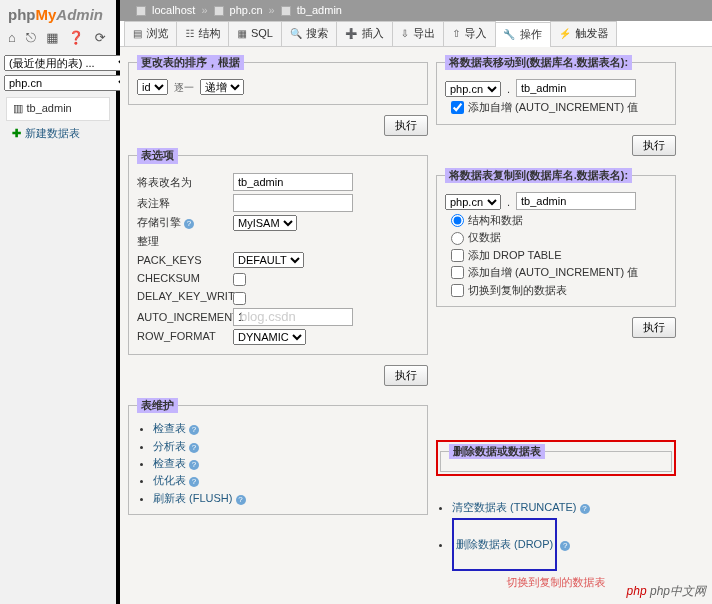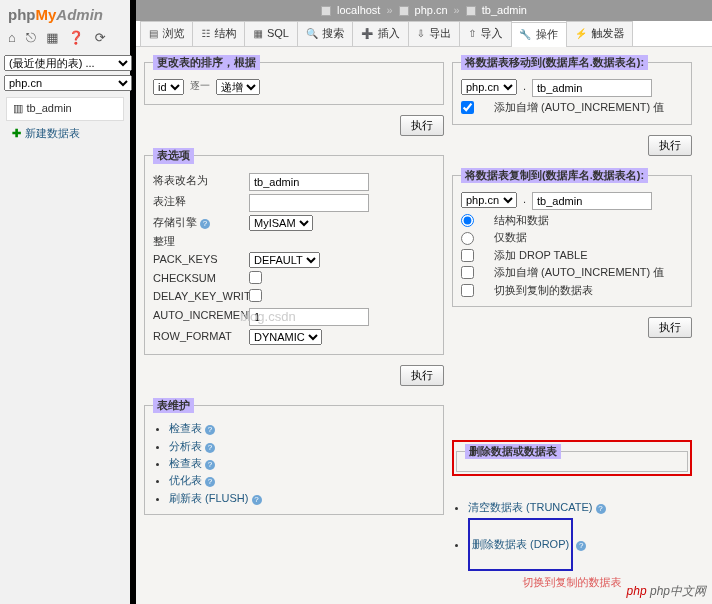--- a/index.html
+++ b/index.html
@@ -2,58 +2,58 @@
 <html><head>
 <meta charset="utf-8">
 <style>
 * { box-sizing:border-box; margin:0; padding:0; }
 body { font:11px/1.4 Arial,sans-serif; color:#333; background:#fff; width:712px; height:604px; overflow:hidden; }
 a { color:#235a81; text-decoration:none; }
 
 .page { display:flex; height:100%; }
 
 
-.nav { width:136px; background:#f1f1f1; border-right:6px solid #000000; display:flex; flex-direction:column; }
+.nav { width:120px; background:#f1f1f1; border-right:4px solid #000000; display:flex; flex-direction:column; }
 .logo { padding:6px 4px 2px 8px; font:bold 15px Arial; }
 .logo .php { color:#777; }
 .logo .my { color:#fa7200; }
 .logo .admin { color:#888; font-style:italic; }
 .nav-icons { display:flex; gap:10px; padding:4px 8px 6px; font-size:13px; color:#555; }
 .nav select { width:128px; margin:2px 4px; font-size:11px; }
 .tree { padding:4px 6px; }
 .tree-item { background:#fff; border:1px solid #ddd; padding:3px 6px; margin-bottom:2px; }
 .tree-item.new { border:none; background:none; }
 .plus { display:inline-block; width:10px; height:10px; color:#080; font-weight:bold; }
 
 
 .main { flex:1; background:#f5f4f2; display:flex; flex-direction:column; overflow:hidden; }
 
 
-.crumb { background:#999; color:#fff; padding:3px 16px; font-size:11px; display:flex; gap:6px; align-items:center;justify-content:center; }
+.crumb { background:#999; color:#fff; padding:3px 16px; font-size:11px; display:flex; gap:6px; align-items:center; }
 .crumb .sep { color:#ccc; }
 .dbicon { width:10px; height:10px; background:#ddd; display:inline-block; border:1px solid #aaa; }
 
 
 .tabs { display:flex; background:#fff; border-bottom:1px solid #ccc; padding-left:4px; }
 .tab { padding:4px 8px; border:1px solid #ccc; border-bottom:none; margin-right:-1px; background:#f4f4f4; display:flex; gap:4px; align-items:center; }
 .tab.active { background:#fff; position:relative; top:1px; }
 .ticon { font-size:10px; color:#555; }
 
 
 .content { flex:1; overflow:auto; padding:8px; display:grid; grid-template-columns:300px 240px; gap:8px; }
 fieldset { border:1px solid #bbb; padding:6px 8px; margin-bottom:10px; background:#f5f4f2; }
 legend { padding:0 4px; font-weight:bold; font-size:11px; color:#333; background:#c4b5fd; }
-.row { display:flex; align-items:flex-start; margin:3px 0; gap:6px; }
+.row { display:flex; align-items:flex-end; margin:3px 0; gap:6px; }
 .row label { width:90px; font-size:11px; }
 .row input[type=text] { border:1px solid #aaa; padding:2px 4px; font-size:11px; width:120px; background:#fff; }
 .row select { font-size:11px; }
 .btn { border:1px solid #888; background:linear-gradient(#fefefe,#e5e5e5); padding:2px 10px; font-size:11px; border-radius:2px; cursor:pointer; }
 .btnbar { text-align:right; margin:4px 0 12px; }
 .help { display:inline-block; width:10px; height:10px; border-radius:50%; background:#6fa6d6; color:#fff; font-size:8px; text-align:center; line-height:10px; }
-.radio-opt, .check-opt { display:flex; align-items:center; gap:20px; margin:2px 0; font-size:11px; }
+.radio-opt, .check-opt { display:flex; align-items:center; gap:4px; margin:2px 6px; font-size:11px; }
 .maint-list { list-style:disc; padding-left:16px; }
 .maint-list li { margin:2px 0; }
 .red-box { border:2px solid #d00; padding:2px; }
 .blue-box { border:2px solid #2020c0; padding:17px 2px; display:inline-block; }
 .tip { color:#d55; font-size:11px; margin-top:4px; text-align:center; }
 
 .wm { position:absolute; top:308px; left:240px; color:#ccc; font-size:13px; pointer-events:none; }
 .footer { position:absolute; bottom:4px; right:6px; font:italic 12px Arial; color:#666; }
 </style>
 </head>

